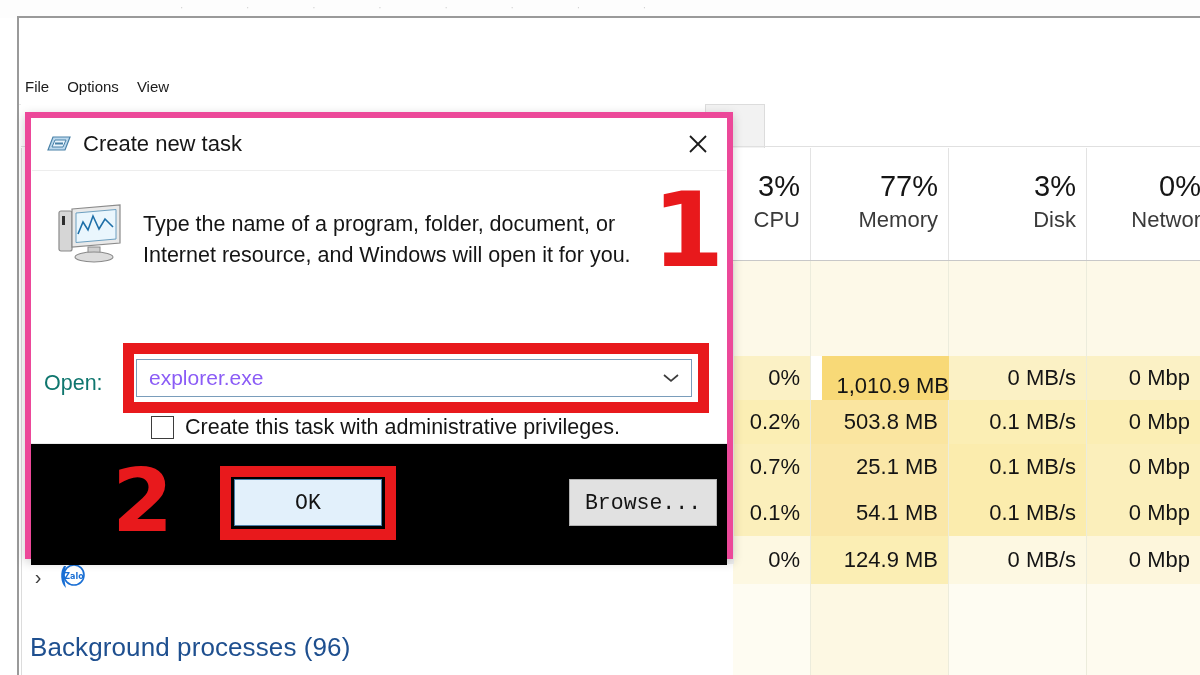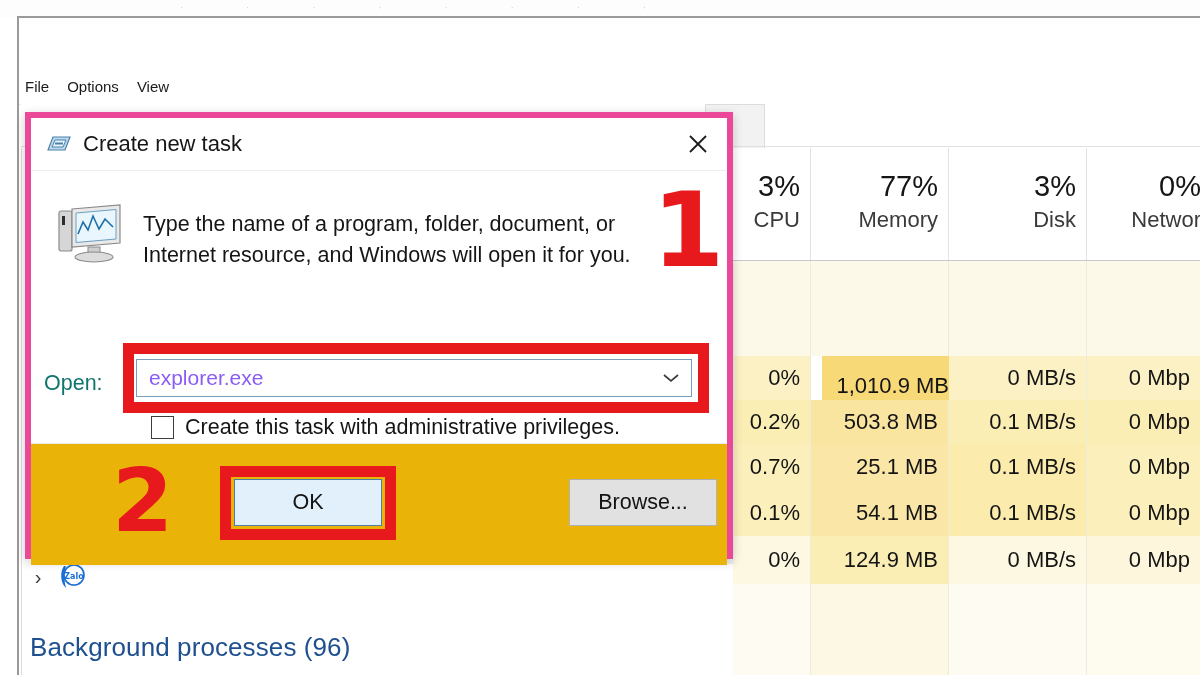--- a/index.html
+++ b/index.html
@@ -309,22 +309,23 @@
   }
   .chk-label {
     margin-left: 11px;
     font-size: 21.5px;
     color: #151515;
   }
 
   .dlg-footer {
     position: relative;
     height: 121px;
-    background: #eab308;
+    background: #000000;
     border-top: 1px solid #eaeaea;
+    font-family: Liberation Mono, monospace;
   }
   .btn {
     position: absolute;
     height: 47px;
     background: #e1e1e1;
     border: 1px solid #b2b2b2;
     box-sizing: border-box;
     font-size: 21.5px;
     color: #141414;
     display: flex;

